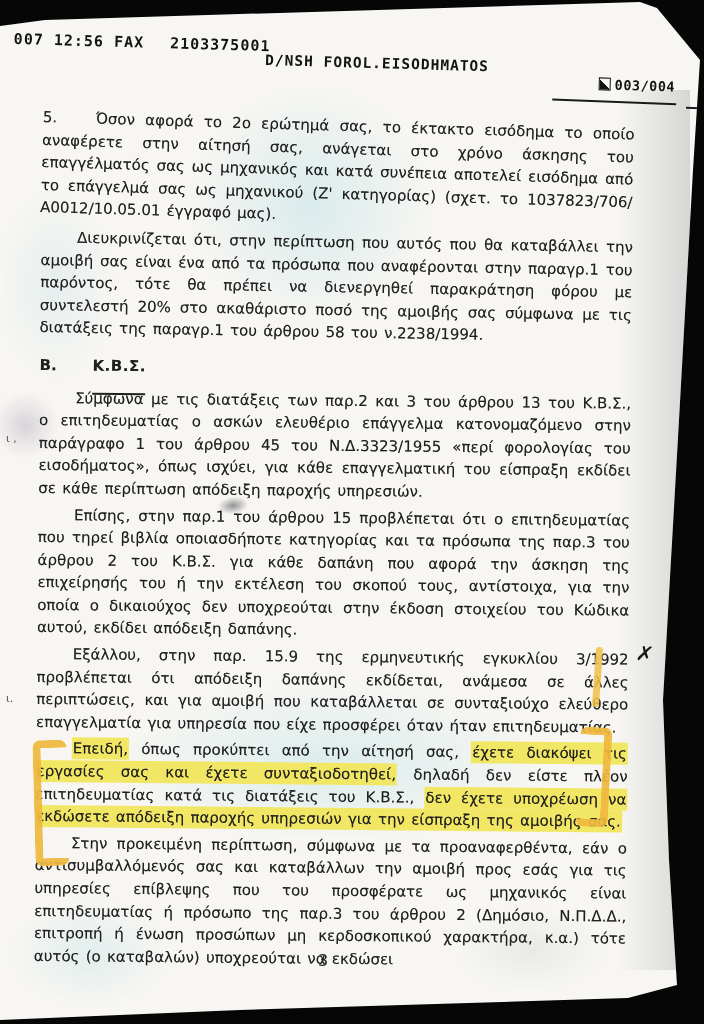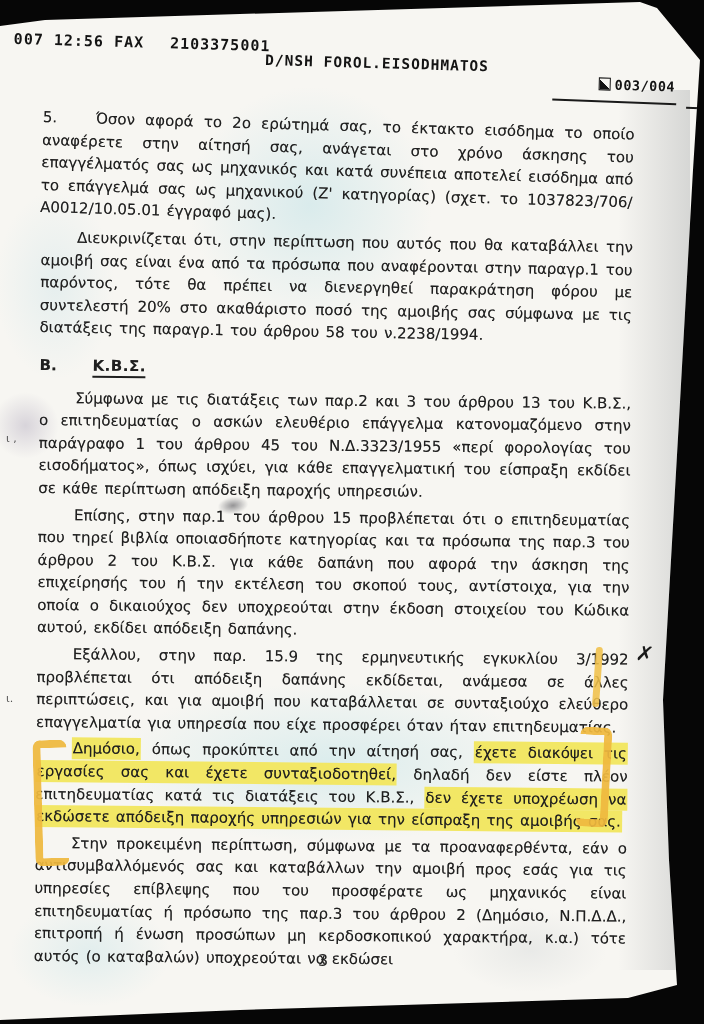--- a/index.html
+++ b/index.html
@@ -56,21 +56,21 @@
     text-align:justify;word-spacing:1.5px;
     text-shadow:0 0 .4px rgba(10,10,10,.45);
   }
   .doc-text p{margin:0 0 4px 0;transform-origin:0 50%;}
   .doc-text p:nth-child(1){transform:rotate(1.15deg);margin-bottom:7px;}
   .doc-text p:nth-child(2){transform:rotate(.45deg);}
   .doc-text p.heading{margin:15px 0 10px 0;font-weight:bold;transform:rotate(.15deg);}
   .doc-text p.body{text-indent:36px;}
   .doc-text p.numbered,.doc-text p.heading{text-indent:0;}
   .pnum{display:inline-block;width:53px;text-indent:0;}
-  .ptitle{border-bottom:2px solid #1f1f1f;padding-bottom:1px;letter-spacing:.5px;}
+  .ptitle{border-bottom:2px solid #1f1f1f;padding-bottom:18px;letter-spacing:.5px;}
   .hl{
     background:#f2e765;
     padding:2px 1px;
     box-decoration-break:clone;-webkit-box-decoration-break:clone;
   }
   .page-num{position:absolute;left:318px;top:951px;font-size:16px;color:#222;}
   
   .bracket-left{
     position:absolute;left:34px;top:740px;width:26px;height:110px;
     border-left:8px solid #efb93f;border-top:8px solid #efb93f;border-bottom:8px solid #efb93f;
@@ -117,21 +117,21 @@
       <div class="counter-line2"></div>
     </div>
 
     <div class="doc-text">
         <p class="para numbered"><span class="pnum">5.</span><span>Όσον αφορά το 2ο ερώτημά σας, το έκτακτο εισόδημα το οποίο αναφέρετε στην αίτησή σας, ανάγεται στο χρόνο άσκησης του επαγγέλματός σας ως μηχανικός και κατά συνέπεια αποτελεί εισόδημα από το επάγγελμά σας ως μηχανικού (Ζ' κατηγορίας) (σχετ. το 1037823/706/Α0012/10.05.01 έγγραφό μας).</span></p>
         <p class="para body"><span>Διευκρινίζεται ότι, στην περίπτωση που αυτός που θα καταβάλλει την αμοιβή σας είναι ένα από τα πρόσωπα που αναφέρονται στην παραγρ.1 του παρόντος, τότε θα πρέπει να διενεργηθεί παρακράτηση φόρου με συντελεστή 20% στο ακαθάριστο ποσό της αμοιβής σας σύμφωνα με τις διατάξεις της παραγρ.1 του άρθρου 58 του ν.2238/1994.</span></p>
         <p class="para heading"><span class="pnum">Β.</span><span class="ptitle">Κ.Β.Σ.</span></p>
         <p class="para body"><span>Σύμφωνα με τις διατάξεις των παρ.2 και 3 του άρθρου 13 του Κ.Β.Σ., ο επιτηδευματίας ο ασκών ελευθέριο επάγγελμα κατονομαζόμενο στην παράγραφο 1 του άρθρου 45 του Ν.Δ.3323/1955 «περί φορολογίας του εισοδήματος», όπως ισχύει, για κάθε επαγγελματική του είσπραξη εκδίδει σε κάθε περίπτωση απόδειξη παροχής υπηρεσιών.</span></p>
         <p class="para body"><span>Επίσης, στην παρ.1 του άρθρου 15 προβλέπεται ότι ο επιτηδευματίας που τηρεί βιβλία οποιασδήποτε κατηγορίας και τα πρόσωπα της παρ.3 του άρθρου 2 του Κ.Β.Σ. για κάθε δαπάνη που αφορά την άσκηση της επιχείρησής του ή την εκτέλεση του σκοπού τους, αντίστοιχα, για την οποία ο δικαιούχος δεν υποχρεούται στην έκδοση στοιχείου του Κώδικα αυτού, εκδίδει απόδειξη δαπάνης.</span></p>
         <p class="para body"><span>Εξάλλου, στην παρ. 15.9 της ερμηνευτικής εγκυκλίου 3/1992 προβλέπεται ότι απόδειξη δαπάνης εκδίδεται, ανάμεσα σε άλλες περιπτώσεις, και για αμοιβή που καταβάλλεται σε συνταξιούχο ελεύθερο επαγγελματία για υπηρεσία που είχε προσφέρει όταν ήταν επιτηδευματίας.</span></p>
-        <p class="para body"><span class="hl">Δημόσιο,</span><span> όπως προκύπτει από την αίτησή σας, </span><span class="hl">έχετε διακόψει τις εργασίες σας και έχετε συνταξιοδοτηθεί,</span><span> δηλαδή δεν είστε πλέον επιτηδευματίας κατά τις διατάξεις του Κ.Β.Σ., </span><span class="hl">δεν έχετε υποχρέωση να εκδώσετε απόδειξη παροχής υπηρεσιών για την είσπραξη της αμοιβής σας.</span></p>
+        <p class="para body"><span class="hl">Επειδή,</span><span> όπως προκύπτει από την αίτησή σας, </span><span class="hl">έχετε διακόψει τις εργασίες σας και έχετε συνταξιοδοτηθεί,</span><span> δηλαδή δεν είστε πλέον επιτηδευματίας κατά τις διατάξεις του Κ.Β.Σ., </span><span class="hl">δεν έχετε υποχρέωση να εκδώσετε απόδειξη παροχής υπηρεσιών για την είσπραξη της αμοιβής σας.</span></p>
         <p class="para body"><span>Στην προκειμένη περίπτωση, σύμφωνα με τα προαναφερθέντα, εάν ο αντισυμβαλλόμενός σας και καταβάλλων την αμοιβή προς εσάς για τις υπηρεσίες επίβλεψης που του προσφέρατε ως μηχανικός είναι επιτηδευματίας ή πρόσωπο της παρ.3 του άρθρου 2 (Δημόσιο, Ν.Π.Δ.Δ., επιτροπή ή ένωση προσώπων μη κερδοσκοπικού χαρακτήρα, κ.α.) τότε αυτός (ο καταβαλών) υποχρεούται να εκδώσει</span></p>
       </div>
 
     <div class="page-num">3</div>
 
     <div class="bracket-left"></div>
     <div class="bracket-right"></div>
     <div class="marker-stroke"></div>
     <div class="pen-x">✗</div>
     <div class="margin-mark mm1">ι ,</div>

